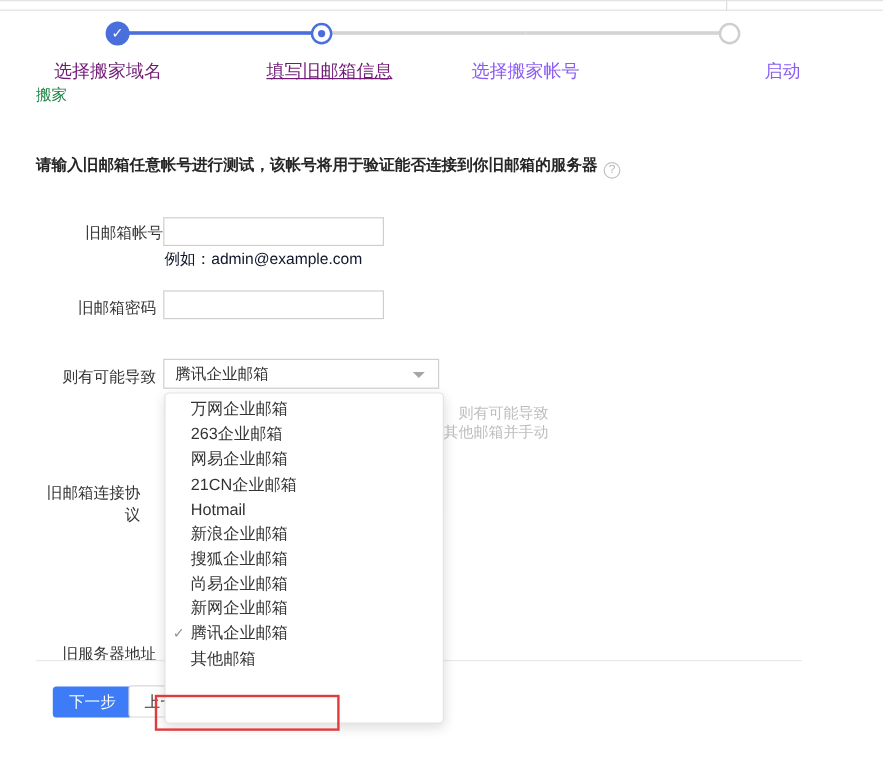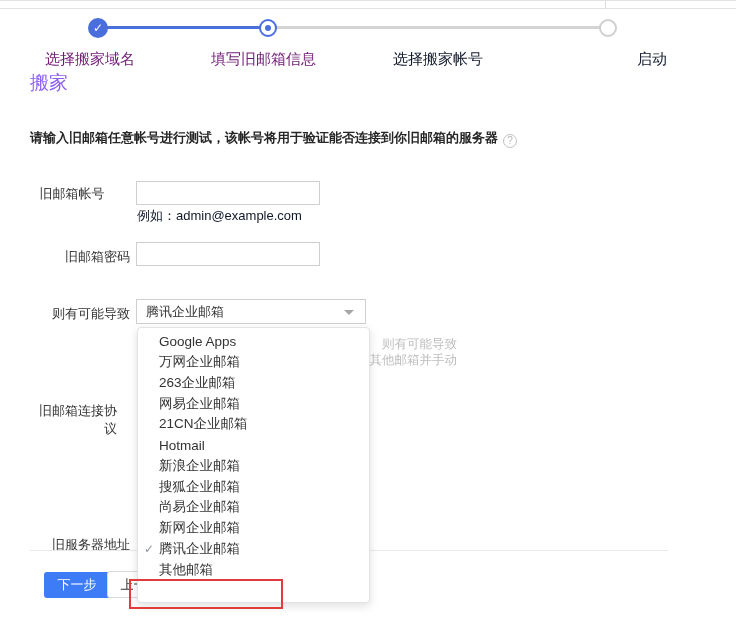--- a/index.html
+++ b/index.html
@@ -17,22 +17,22 @@
   .line-blue { background:#4a6fdc; }
   .line-gray { background:#d4d4d4; }
   .circle { position:absolute; border-radius:50%; }
   .c-done { left:88px; top:18px; width:20px; height:20px; background:#4a6fdc; color:#fff;
     font-size:12px; line-height:20px; text-align:center; }
   .c-current { left:259px; top:19px; width:18px; height:18px; background:#fff; border:2px solid #4a6fdc; }
   .c-current .dot { position:absolute; left:4px; top:4px; width:6px; height:6px; border-radius:50%; background:#4a6fdc; }
   .c-pending { top:19px; width:18px; height:18px; background:#fff; border:2px solid #cfcfcf; }
   .step-label { position:absolute; top:50px; font-size:15px; white-space:nowrap; }
   .lbl-active { color:#701a75; }
-  .lbl-gray { color:#0f172a; }
-  .wrap-frag { position:absolute; left:30px; top:70px; font-size:19px; color:#8b5cf6; }
+  .lbl-gray { color:#8b5cf6; }
+  .wrap-frag { position:absolute; left:30px; top:70px; font-size:13px; color:#15803d; }
 
   
   .heading { position:absolute; left:30px; top:129px; font-size:13px; font-weight:bold; color:#262626; white-space:nowrap; }
   .help-icon { display:inline-block; width:14px; height:14px; margin-left:5px; border:1px solid #c2c2c2;
     border-radius:50%; color:#b5b5b5; font-size:10px; font-weight:normal; line-height:12px; text-align:center;
     vertical-align:-2px; }
 
   
   .f-label { position:absolute; font-size:13px; color:#333; text-align:right; }
   .f-input { position:absolute; left:136px; width:184px; height:24px; border:1px solid #cfcfcf;
@@ -79,31 +79,31 @@
     <div class="step-line line-gray" style="left:268px;width:170px;"></div>
     <div class="step-line line-gray" style="left:438px;width:170px;"></div>
 
     <div class="circle c-done">✓</div>
     <div class="circle c-current">
         <div class="dot"></div>
       </div>
     <div class="circle c-pending" style="left:599px;"></div>
 
     <div class="step-label lbl-active" style="left:45px;">选择搬家域名</div>
-    <div class="step-label lbl-active" style="left:211px;">填写旧邮箱信息</div>
+    <div class="step-label lbl-active" style="left:222px;text-decoration:underline;">填写旧邮箱信息</div>
     <div class="step-label lbl-gray" style="left:393px;">选择搬家帐号</div>
     <div class="step-label lbl-gray" style="left:637px;">启动</div>
     <div class="wrap-frag">搬家</div>
   </div>
 
   <div class="heading">
     <span>请输入旧邮箱任意帐号进行测试，该帐号将用于验证能否连接到你旧邮箱的服务器</span><span class="help-icon">?</span>
   </div>
 
-  <div class="f-label" style="left:22px;top:185px;width:100px;text-align:center;">旧邮箱帐号</div>
+  <div class="f-label" style="left:36px;top:185px;width:100px;">旧邮箱帐号</div>
   <input class="f-input" style="top: 181px;" value="">
   <div class="hint">例如：admin@example.com</div>
 
   <div class="f-label" style="left:30px;top:248px;width:100px;">旧邮箱密码</div>
   <input class="f-input" style="top: 242px;" value="">
 
   <div class="f-label" style="left:30px;top:305px;width:100px;">则有可能导致</div>
   <div class="select-box">
     <span>腾讯企业邮箱</span>
     <span class="caret"></span>
@@ -115,21 +115,20 @@
   <div class="side-note">
     <div>则有可能导致</div>
     <div>其他邮箱并手动</div>
   </div>
 
   <div class="divider"></div>
   <button class="btn-next">下一步</button>
   <button class="btn-prev">上一步</button>
 
   <div class="dropdown">
-    <div class="dd-item">Google Apps</div>
     <div class="dd-item">万网企业邮箱</div>
     <div class="dd-item">263企业邮箱</div>
     <div class="dd-item">网易企业邮箱</div>
     <div class="dd-item">21CN企业邮箱</div>
     <div class="dd-item">Hotmail</div>
     <div class="dd-item">新浪企业邮箱</div>
     <div class="dd-item">搜狐企业邮箱</div>
     <div class="dd-item">尚易企业邮箱</div>
     <div class="dd-item">新网企业邮箱</div>
     <div class="dd-item">

